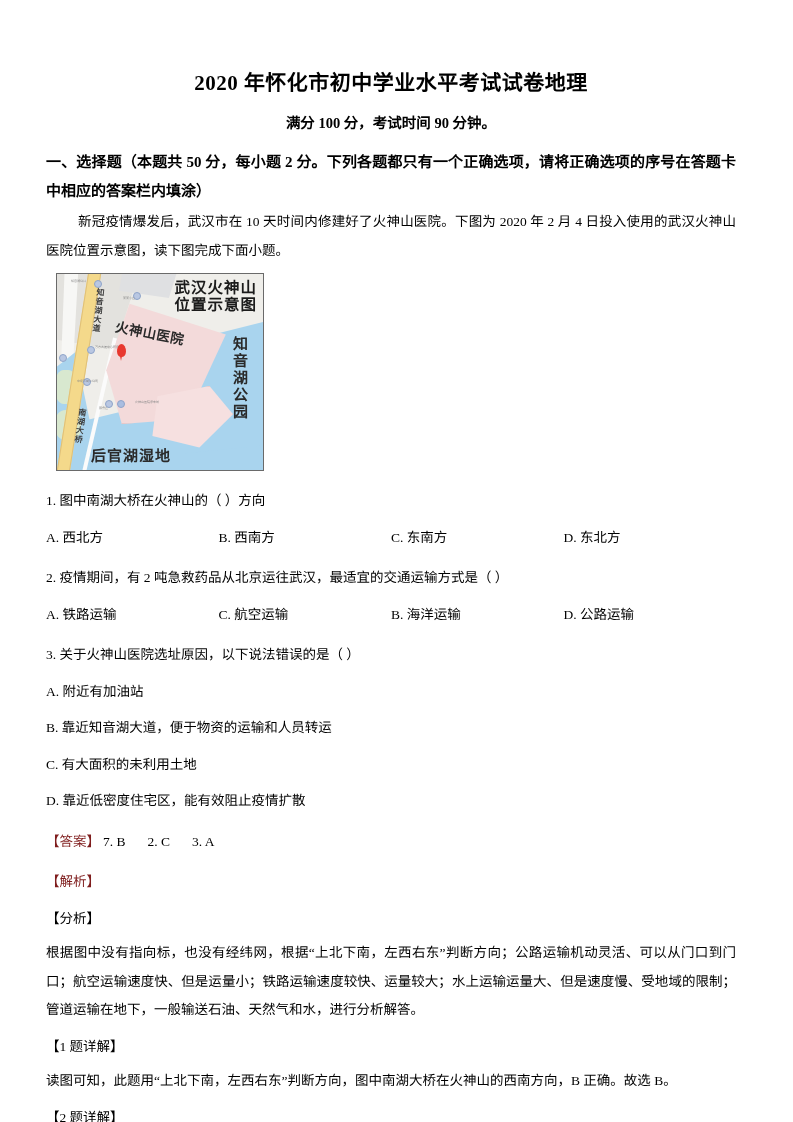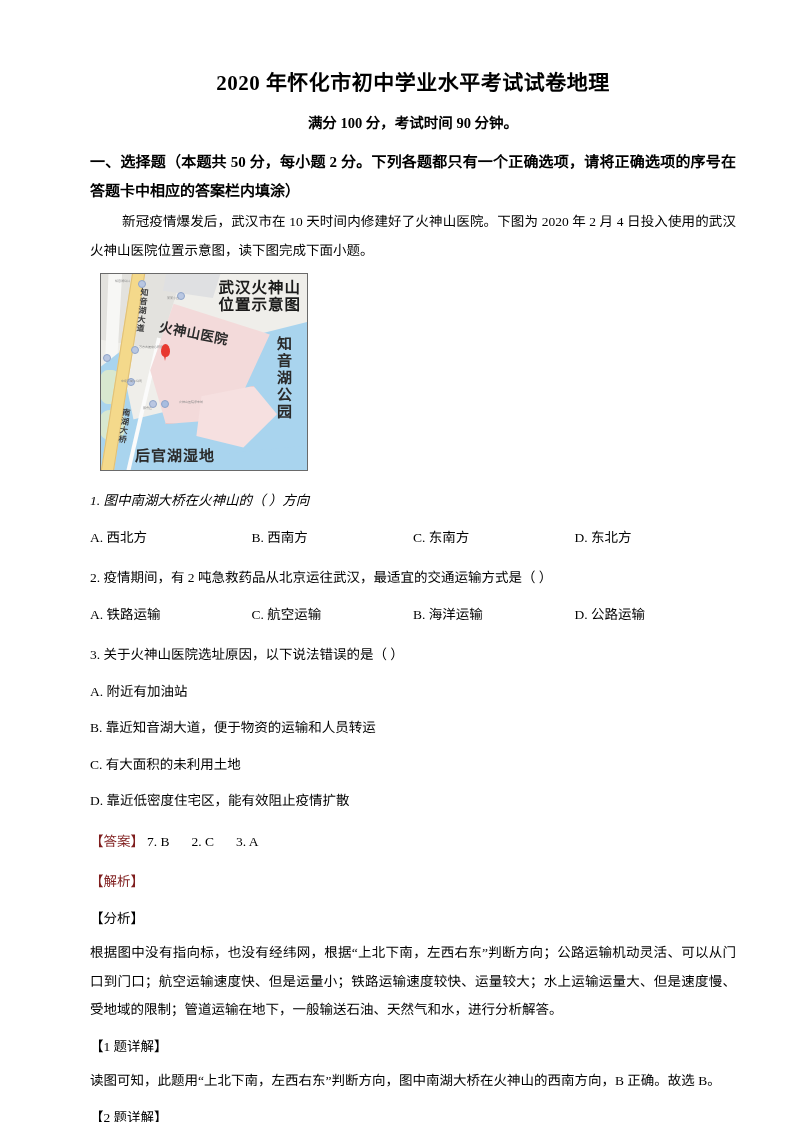--- a/index.html
+++ b/index.html
@@ -14,21 +14,21 @@
     font-family: "Liberation Serif", "DejaVu Serif", serif;
     color: #000000;
     overflow: hidden;
   }
   .page {
     position: absolute;
     left: 0; top: 0;
     width: 793px;
     height: 1122px;
     box-sizing: border-box;
-    padding: 60px 57px 0 90px;
+    padding: 60px 57px 0 46px;
   }
   .doc-title {
     font-size: 21px;
     font-weight: bold;
     text-align: center;
     letter-spacing: .5px;
     margin: 8px 0 0 0;
     line-height: 30px;
   }
   .doc-subtitle {
@@ -275,21 +275,21 @@
     transform: rotate(8deg);
   }
 
   
   .q-stem {
     font-size: 13.5px;
     line-height: 28.5px;
     margin: 12px 0 0 0;
     text-align: justify;
   }
-  .q-stem.first { margin-top: 16px; font-style: italic; }
+  .q-stem.first { margin-top: 16px; }
   .opt-row {
     display: flex;
     font-size: 13.5px;
     line-height: 28.5px;
     margin-top: 8px;
   }
   .opt-row .opt { flex: 0 0 25%; }
   .opt-block {
     font-size: 13.5px;
     line-height: 28.5px;

